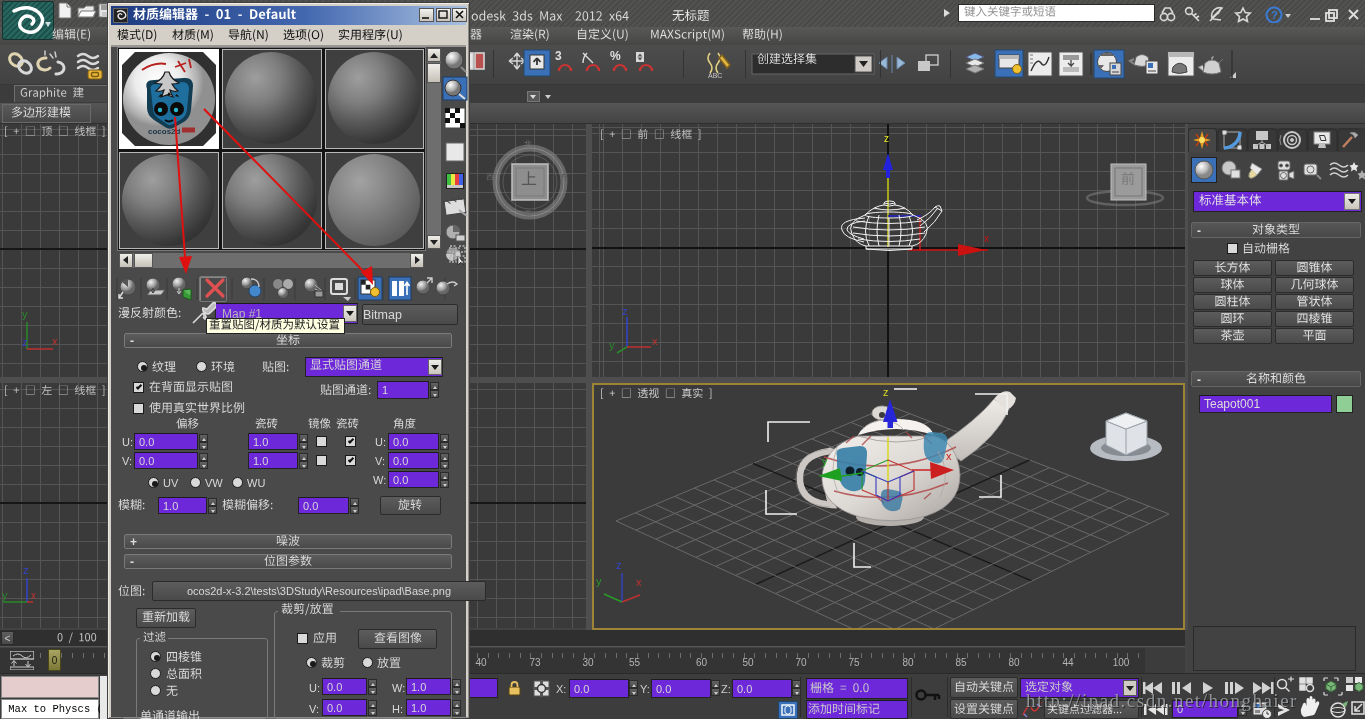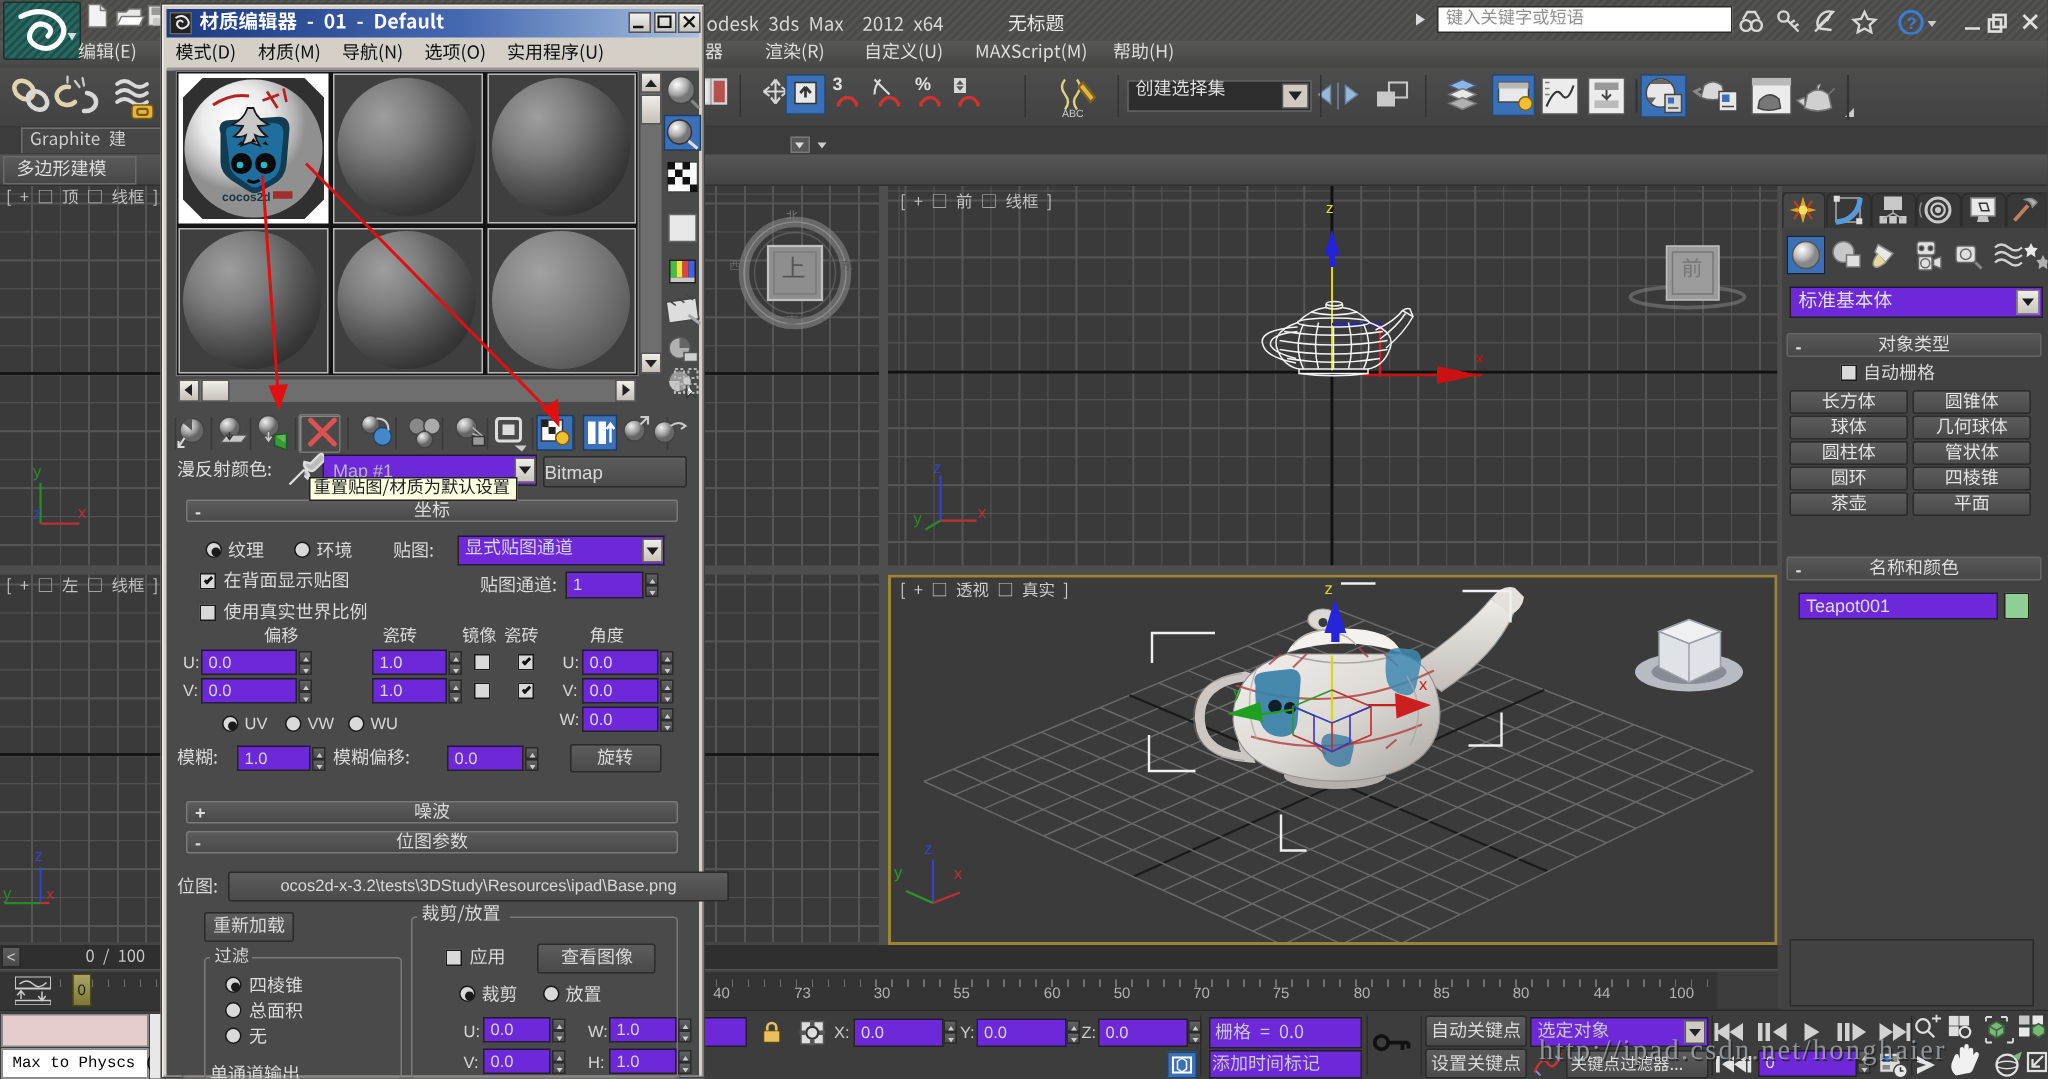--- a/index.html
+++ b/index.html
@@ -363,21 +363,21 @@
 
 <div class="a" style="left:0;top:630px;width:1185px;height:17px;background:#2f2f2f;border-bottom:1px solid #555"></div>
 <div class="a" style="left:1px;top:631px;width:13px;height:14px;background:linear-gradient(#5e5e5e,#4a4a4a);border:1px solid #2a2a2a;color:#ccc;font-size:10px;text-align:center;line-height:13px">&lt;</div>
 <div class="a" style="left:0;top:648px;width:1185px;height:25px;background:#343434"></div>
 <div class="a" style="left:40px;top:648px;width:1105px;height:10px;background:repeating-linear-gradient(to right,#6f6f6f 0 1px,transparent 1px 10.66px)"></div>
 <div class="a" style="left:40px;top:648px;width:1105px;height:5px;background:#343434"></div>
 <div class="a" style="left:1145px;top:648px;width:40px;height:25px;background:#3c3c3c"></div>
 <div class="a" style="left:469px;top:657px;width:24px;text-align:center;color:#b4b4b4;font-size:10px">40</div>
 <div class="a" style="left:523px;top:657px;width:24px;text-align:center;color:#b4b4b4;font-size:10px">73</div>
 <div class="a" style="left:576px;top:657px;width:24px;text-align:center;color:#b4b4b4;font-size:10px">30</div>
-<div class="a" style="left:629px;top:657px;width:24px;text-align:center;color:#b4b4b4;font-size:10px">55</div>
+<div class="a" style="left:629px;top:657px;width:24px;text-align:left;color:#b4b4b4;font-size:10px">55</div>
 <div class="a" style="left:683px;top:657px;width:24px;text-align:right;color:#b4b4b4;font-size:10px">60</div>
 <div class="a" style="left:736px;top:657px;width:24px;text-align:center;color:#b4b4b4;font-size:10px">50</div>
 <div class="a" style="left:789px;top:657px;width:24px;text-align:center;color:#b4b4b4;font-size:10px">70</div>
 <div class="a" style="left:842px;top:657px;width:24px;text-align:center;color:#b4b4b4;font-size:10px">75</div>
 <div class="a" style="left:896px;top:657px;width:24px;text-align:center;color:#b4b4b4;font-size:10px">80</div>
 <div class="a" style="left:949px;top:657px;width:24px;text-align:center;color:#b4b4b4;font-size:10px">85</div>
 <div class="a" style="left:1002px;top:657px;width:24px;text-align:center;color:#b4b4b4;font-size:10px">80</div>
 <div class="a" style="left:1056px;top:657px;width:24px;text-align:center;color:#b4b4b4;font-size:10px">44</div>
 <div class="a" style="left:1109px;top:657px;width:24px;text-align:center;color:#b4b4b4;font-size:10px">100</div>
 <div class="a" style="left:48px;top:649px;width:13px;height:22px;background:linear-gradient(#a8a464,#7c7838);border:1px solid #4a4616;color:#1c1c10;font-size:10px;text-align:center;line-height:22px">0</div>

